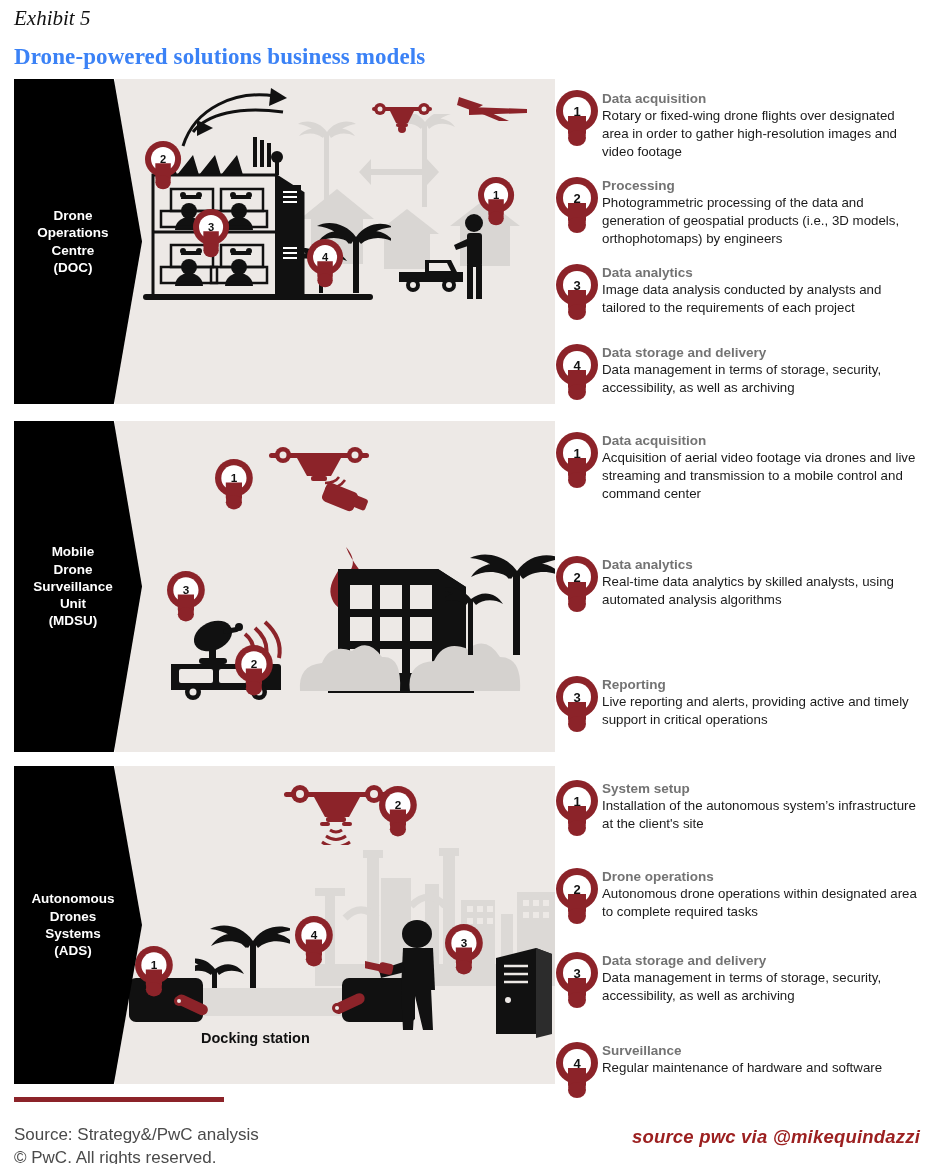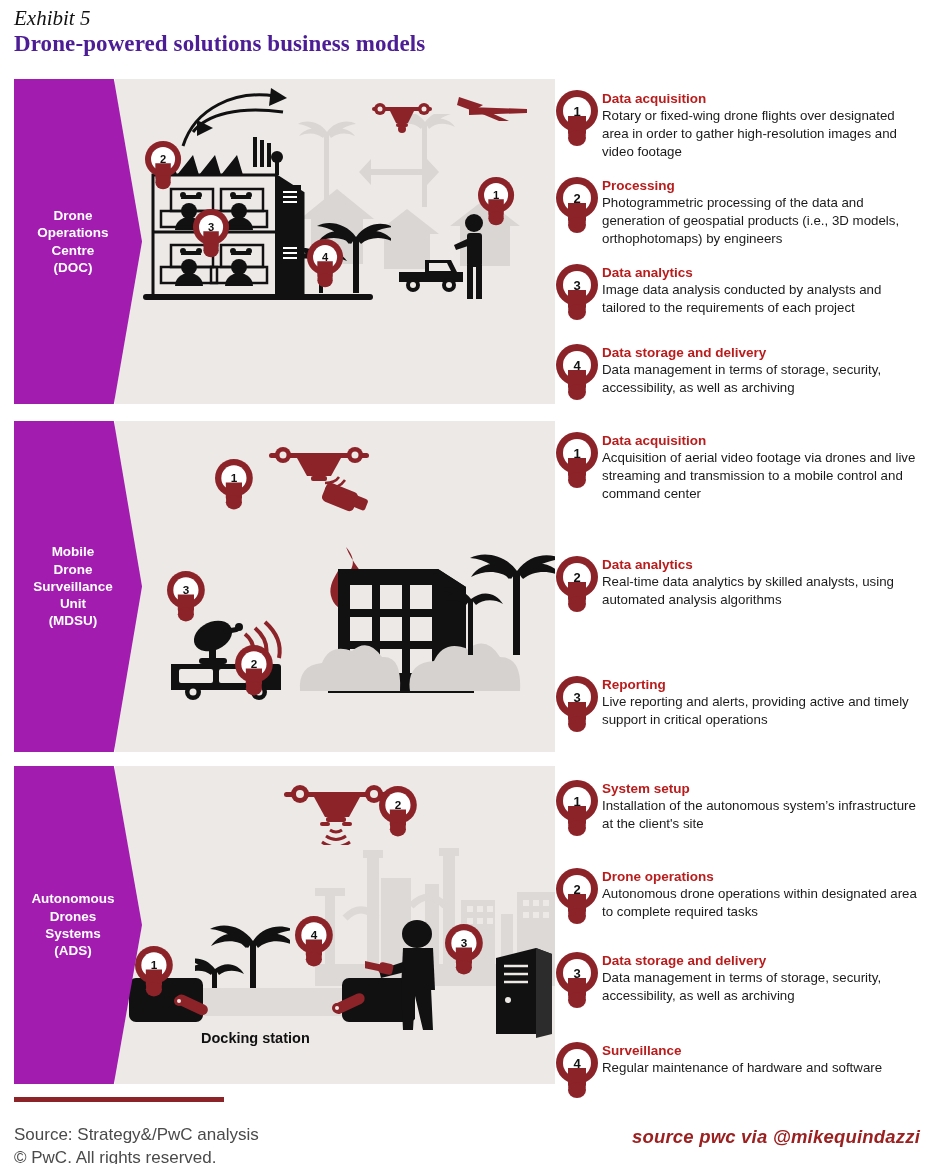--- a/index.html
+++ b/index.html
@@ -6,47 +6,47 @@
   body{
     width:930px;height:1164px;background:#ffffff;
     font-family:"Liberation Sans",sans-serif;
     color:#1a1a1a;overflow:hidden;position:relative;
   }
   .page{position:relative;width:792px;height:1164px;}
 
   
   .hdr{position:absolute;left:14px;top:6px;width:700px;}
   .exhibit{font-family:"Liberation Serif",serif;font-style:italic;font-size:21px;color:#111;line-height:1.15;}
-  .title{font-family:"Liberation Serif",serif;font-weight:bold;font-size:23px;color:#4c1d95;line-height:1.2;margin-top:0;letter-spacing:.1px;}
+  .title{font-family:"Liberation Serif",serif;font-weight:bold;font-size:23px;color:#3b82f6;line-height:1.2;margin-top:13px;letter-spacing:.1px;}
 
   
   .panel{position:absolute;left:14px;width:541px;}
   .panel-bg{position:absolute;left:101px;top:0;right:0;bottom:0;background:#ede9e6;}
   .arrow{position:absolute;left:0;top:0;width:128px;height:100%;
-    background:#a21caf;
+    background:#000000;
     -webkit-clip-path:polygon(0 0,78% 0,100% 50%,78% 100%,0 100%);
     clip-path:polygon(0 0,78% 0,100% 50%,78% 100%,0 100%);
     display:flex;align-items:center;justify-content:center;}
   .arrow-label{color:#fff;font-size:13.5px;font-weight:bold;line-height:1.28;text-align:center;
     width:104px;margin-right:10px;}
   .scene{position:absolute;left:101px;top:0;right:0;bottom:0;overflow:hidden;}
 
   
   .items{position:absolute;left:556px;width:366px;}
   .item{position:absolute;left:0;width:366px;}
   .pin{position:absolute;left:0;top:0;width:42px;height:54px;}
   .pin .head{position:absolute;left:0;top:0;width:42px;height:42px;border-radius:50%;
      background:#8C2329;display:flex;align-items:center;justify-content:center;box-sizing:border-box;}
   .pin .inner{width:28px;height:28px;border-radius:50%;background:#ffffff;
      display:flex;align-items:center;justify-content:center;font-size:13px;font-weight:bold;color:#111;}
   .pin .drop{position:absolute;left:12px;top:26px;width:18px;height:26px;background:#8C2329;
      border-radius:0 0 9px 9px;}
   .pin .drop:after{content:"";position:absolute;left:0;top:14px;width:18px;height:16px;border-radius:50%;background:#8C2329;}
   .itxt{margin-left:46px;}
-  .ihead{font-size:13.5px;font-weight:bold;color:#b91c1c;line-height:1.28;}
+  .ihead{font-size:13.5px;font-weight:bold;color:#737373;line-height:1.28;}
   .ibody{font-size:13.3px;color:#1b1b1b;line-height:1.33;margin-top:0;}
 
   
   .rule{position:absolute;left:14px;top:1097px;width:210px;height:5px;background:#8C2329;}
   .src{position:absolute;left:14px;top:1124px;font-size:17px;color:#4a4a4a;line-height:1.33;}
   .wm{position:absolute;left:540px;top:1126px;width:380px;text-align:right;
       font-size:18.5px;font-weight:bold;font-style:italic;color:#9c2020;letter-spacing:.2px;}
 
   
   .s{position:absolute;}

